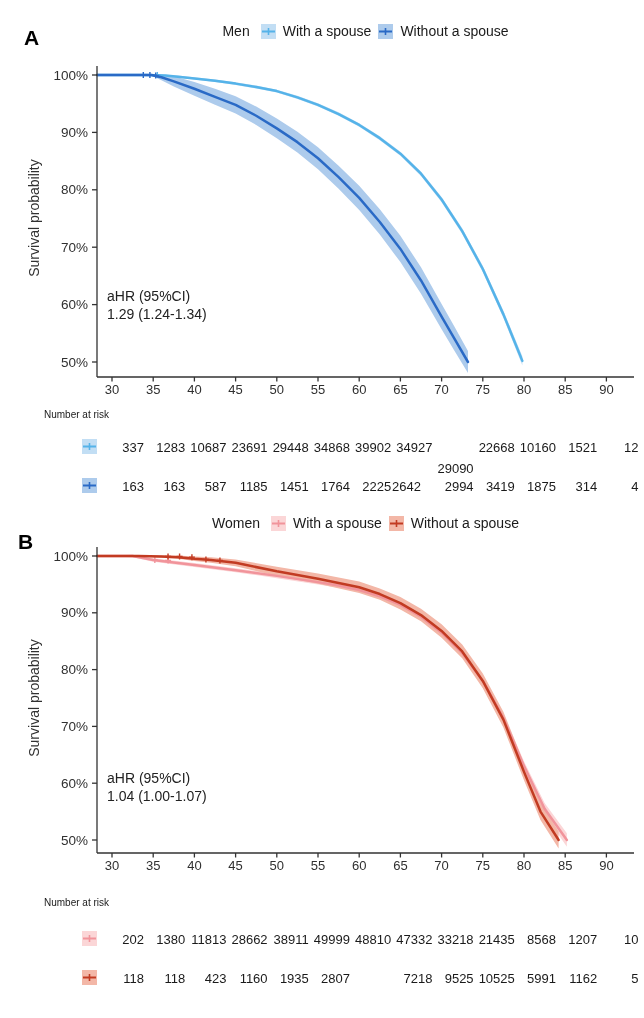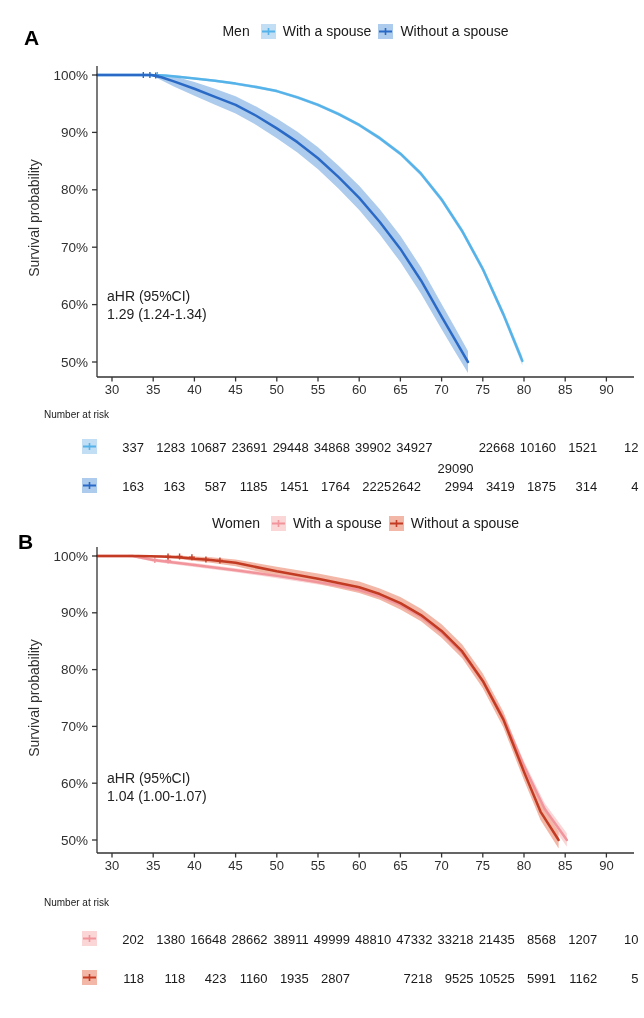--- a/index.html
+++ b/index.html
@@ -217,21 +217,21 @@
       <span class="risk-num" style="left: 524px; top: 479px;">1875</span>
       <span class="risk-num" style="left: 565.2px; top: 479px;">314</span>
       <span class="risk-num" style="left: 606.4px; top: 479px;">4</span>
       <span class="risk-key" style="left: 82px; top: 931px;"><svg width="15" height="15" viewBox="0 0 15 15">
           <rect x="0" y="0" width="15" height="15" fill="#fbd6d7"></rect>
           <line x1="1" y1="7.5" x2="14" y2="7.5" stroke="#f1949b" stroke-width="2"></line>
           <line x1="7.5" y1="4" x2="7.5" y2="11" stroke="#f1949b" stroke-width="1.6"></line>
         </svg></span>
       <span class="risk-num" style="left: 112px; top: 932px;">202</span>
       <span class="risk-num" style="left: 153.2px; top: 932px;">1380</span>
-      <span class="risk-num" style="left: 194.4px; top: 932px;">16648</span>
+      <span class="risk-num" style="left: 194.4px; top: 932px;">11813</span>
       <span class="risk-num" style="left: 235.6px; top: 932px;">28662</span>
       <span class="risk-num" style="left: 276.8px; top: 932px;">38911</span>
       <span class="risk-num" style="left: 318px; top: 932px;">49999</span>
       <span class="risk-num" style="left: 359.2px; top: 932px;">48810</span>
       <span class="risk-num" style="left: 400.4px; top: 932px;">47332</span>
       <span class="risk-num" style="left: 441.6px; top: 932px;">33218</span>
       <span class="risk-num" style="left: 482.8px; top: 932px;">21435</span>
       <span class="risk-num" style="left: 524px; top: 932px;">8568</span>
       <span class="risk-num" style="left: 565.2px; top: 932px;">1207</span>
       <span class="risk-num" style="left: 606.4px; top: 932px;">10</span>

